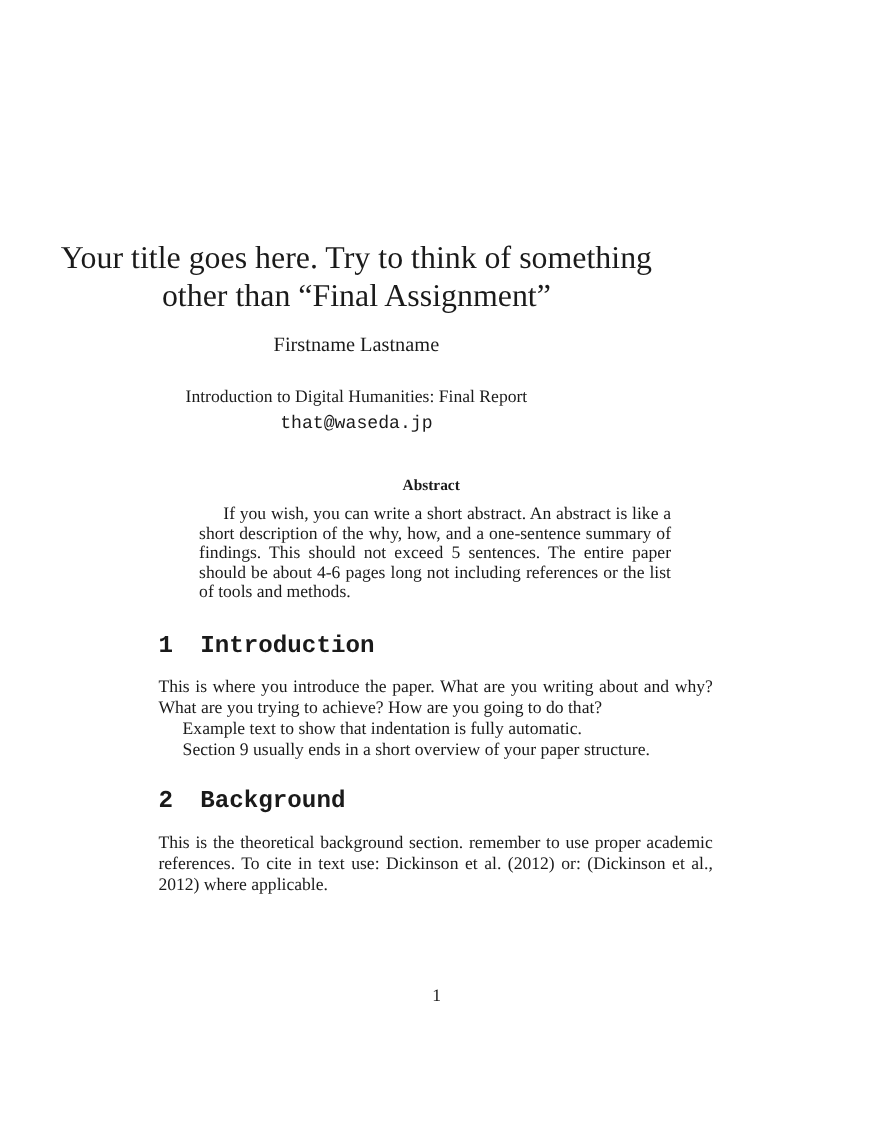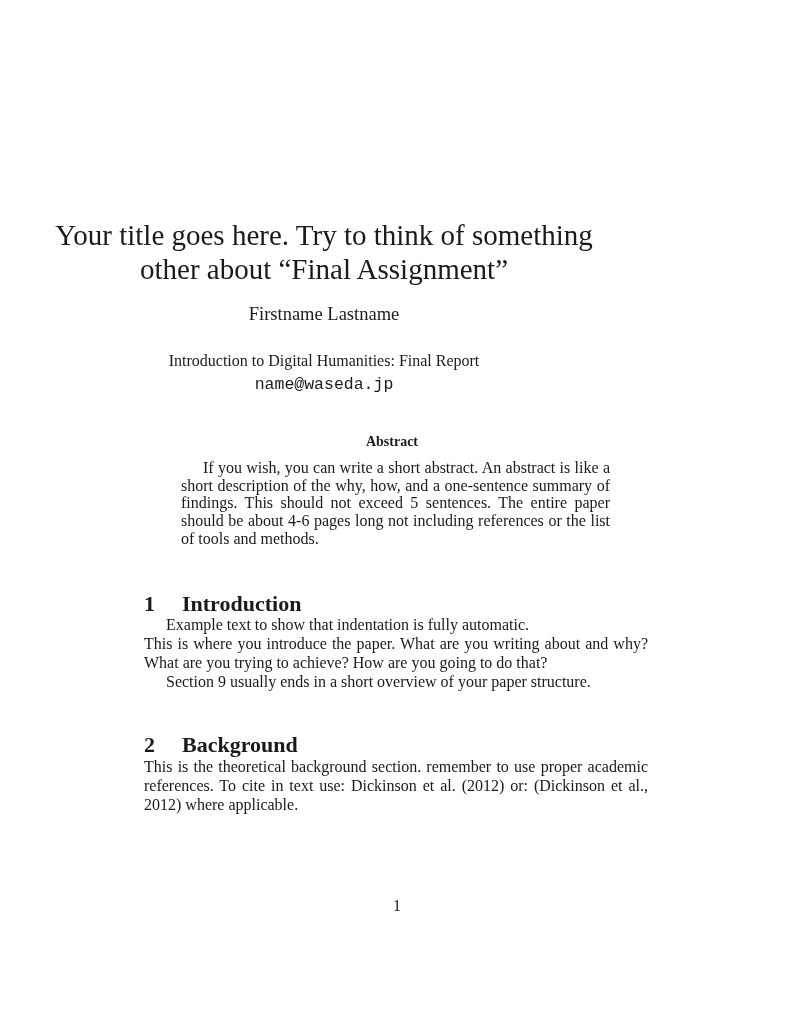--- a/index.html
+++ b/index.html
@@ -20,22 +20,22 @@
     .abstract-head {
       position: absolute; top: 433px; left: 0; width: 784px; text-align: center;
       font-family: "Liberation Serif", serif; font-weight: bold; font-size: 14px; line-height: 18px;
     }
     .abstract-body {
       position: absolute; top: 459px; left: 181px; width: 429px;
       font-family: "Liberation Serif", serif; font-size: 16px; line-height: 17.7px;
       text-align: justify; text-indent: 22px;
     }
     .section-head {
-      position: absolute; left: 144px; font-family: Liberation Serif, serif;
-      font-weight: bold; font-size: 22px; line-height: 26px; margin-top: 16px;
+      position: absolute; left: 144px; font-family: Liberation Mono, monospace;
+      font-weight: bold; font-size: 22px; line-height: 26px;
     }
     .section-head .num { display: inline-block; width: 38px; }
     .sec1 { top: 575px; }
     .sec2 { top: 716px; }
     .body-text {
       position: absolute; left: 144px; width: 504px;
       font-family: "Liberation Serif", serif; font-size: 16px; line-height: 19px;
     }
     .para { margin: 0; text-align: justify; }
     .para.indent { text-indent: 22px; text-align: left; }
@@ -46,36 +46,36 @@
       font-family: "Liberation Serif", serif; font-size: 16px;
     }
   </style>
 </head>
 <body>
 
 <div class="page">
 
   <div class="title-block title">
     <div>Your title goes here. Try to think of something</div>
-    <div>other about “Final Assignment”</div>
+    <div>other than “Final Assignment”</div>
   </div>
 
   <div class="title-block author">Firstname Lastname</div>
   <div class="title-block course">Introduction to Digital Humanities: Final Report</div>
-  <div class="title-block email">name@waseda.jp</div>
+  <div class="title-block email">that@waseda.jp</div>
 
   <div class="abstract-head">Abstract</div>
   <div class="abstract-body">If you wish, you can write a short abstract. An abstract is like a short description of the why, how, and a one-sentence summary of findings. This should not exceed 5 sentences. The entire paper should be about 4-6 pages long not including references or the list of tools and methods.</div>
 
   <div class="section-head sec1">
     <span class="num">1</span><span>Introduction</span>
   </div>
   <div class="body-text p1">
+    <p class="para">This is where you introduce the paper. What are you writing about and why? What are you trying to achieve? How are you going to do that?</p>
     <p class="para indent">Example text to show that indentation is fully automatic.</p>
-    <p class="para">This is where you introduce the paper. What are you writing about and why? What are you trying to achieve? How are you going to do that?</p>
     <p class="para indent">Section 9 usually ends in a short overview of your paper structure.</p>
   </div>
 
   <div class="section-head sec2">
     <span class="num">2</span><span>Background</span>
   </div>
   <div class="body-text p2">
     <p class="para">This is the theoretical background section. remember to use proper academic references. To cite in text use: Dickinson et al. (2012) or: (Dickinson et al., 2012) where applicable.</p>
   </div>
 

